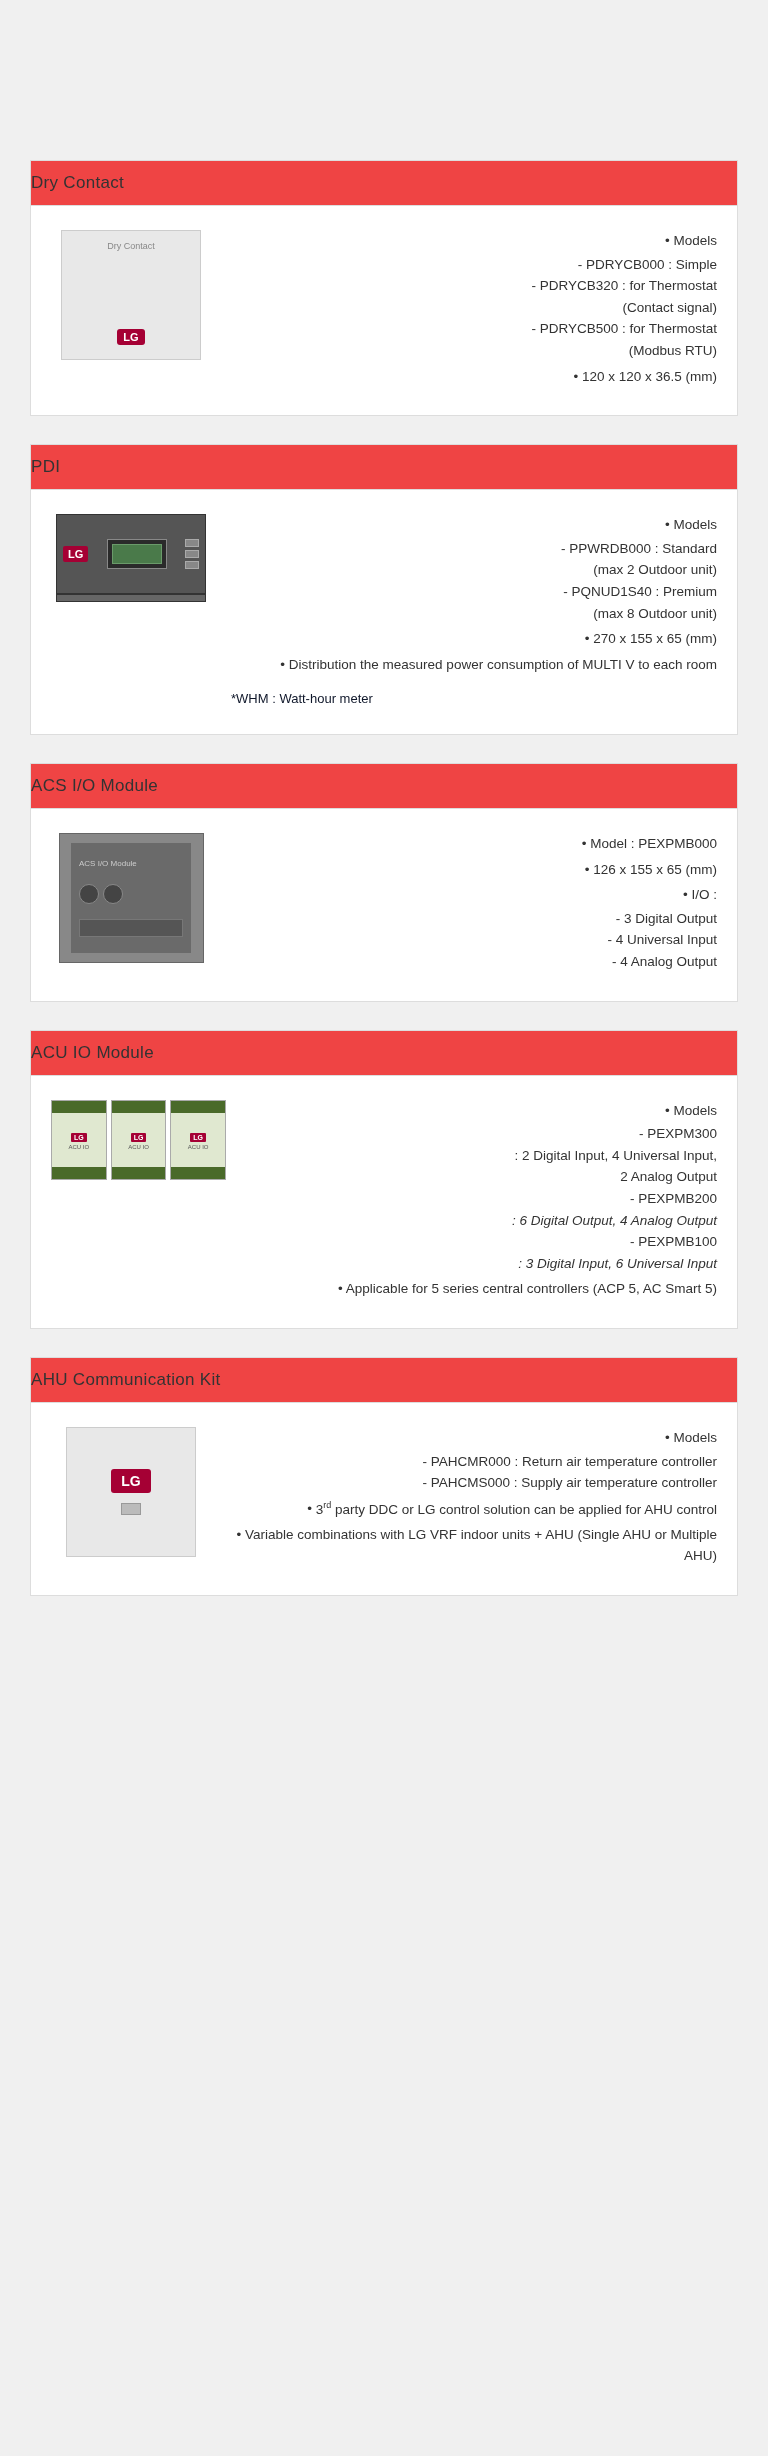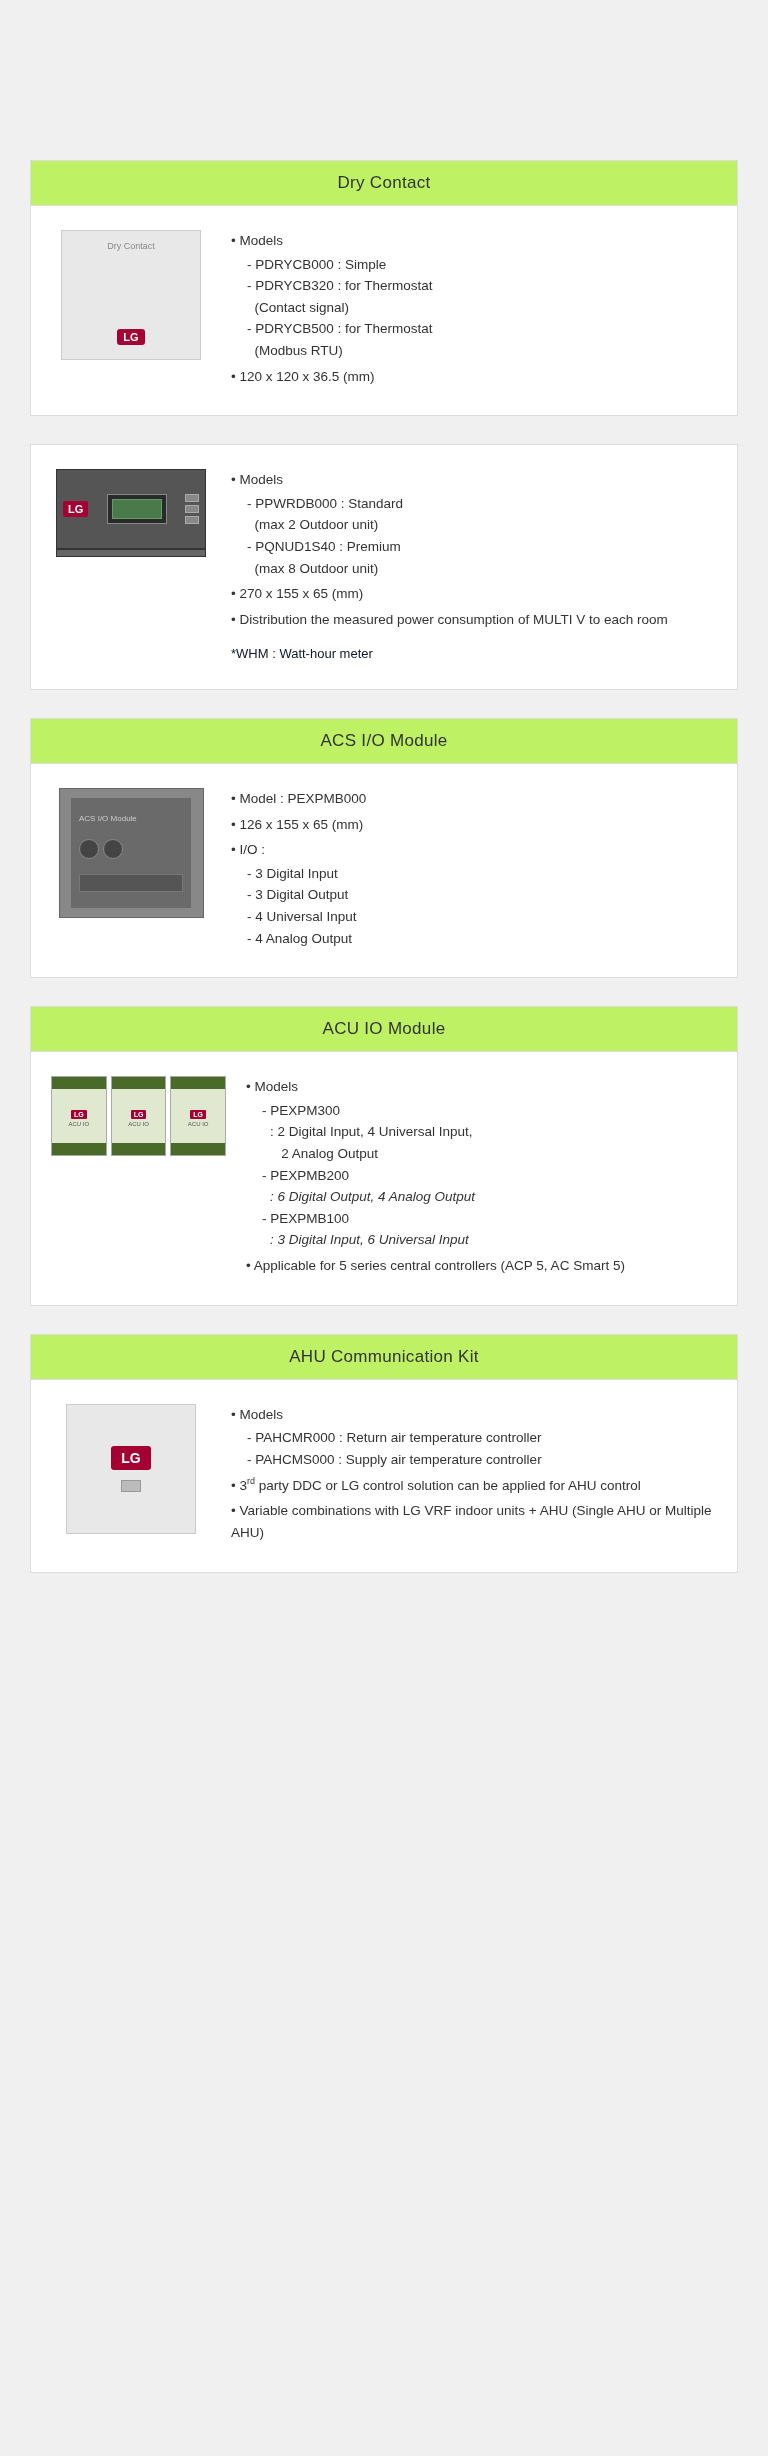--- a/index.html
+++ b/index.html
@@ -10,23 +10,22 @@
       min-height: 2456px;
       padding: 160px 30px 40px 30px;
     }
     .card {
       background: #fff;
       border: 1px solid #ddd;
       margin-bottom: 28px;
       overflow: hidden;
     }
     .card-header {
-      background: #bef264;
+      background: #ef4444;
       border-bottom: 1px solid #ddd;
-      text-align: center;
       padding: 12px 0;
       font-size: 17px;
       font-weight: 500;
       color: #333;
       letter-spacing: 0.3px;
     }
     .card-body {
       display: flex;
       flex-direction: row;
       padding: 24px 20px;
@@ -43,20 +42,21 @@
       font-size: 13.5px;
       color: #333;
       line-height: 1.6;
     }
     .card-content ul {
       list-style: none;
       padding: 0;
     }
     .card-content > ul > li {
       margin-bottom: 4px;
+      text-align: right;
     }
     .card-content > ul > li::before {
       content: "• ";
     }
     .card-content .sub-list {
       list-style: none;
       padding-left: 16px;
       margin: 2px 0;
     }
     .card-content .sub-list li::before {
@@ -277,20 +277,23 @@
             <li>PDRYCB500 : for Thermostat<br>&nbsp;&nbsp;(Modbus RTU)</li>
           </ul>
         </li>
         <li>120 x 120 x 36.5 (mm)</li>
       </ul>
     </div>
   </div>
 </div>
 
 <div class="card">
+  <div class="card-header">
+    <span>PDI</span>
+  </div>
   <div class="card-body">
     <div class="card-image">
       <div style="display:flex;flex-direction:column;gap:0;">
         <div class="img-pdi">
           <span class="img-pdi-lg">LG</span>
           <div class="img-pdi-screen">
             <div class="img-pdi-screen-inner"></div>
           </div>
           <div class="img-pdi-buttons">
             <div class="img-pdi-btn"></div>
@@ -335,21 +338,20 @@
         </div>
       </div>
     </div>
     <div class="card-content">
       <ul>
         <li>Model : PEXPMB000</li>
         <li>126 x 155 x 65 (mm)</li>
         <li>
           I/O :
           <ul class="sub-list">
-            <li>3 Digital Input</li>
             <li>3 Digital Output</li>
             <li>4 Universal Input</li>
             <li>4 Analog Output</li>
           </ul>
         </li>
       </ul>
     </div>
   </div>
 </div>
 

